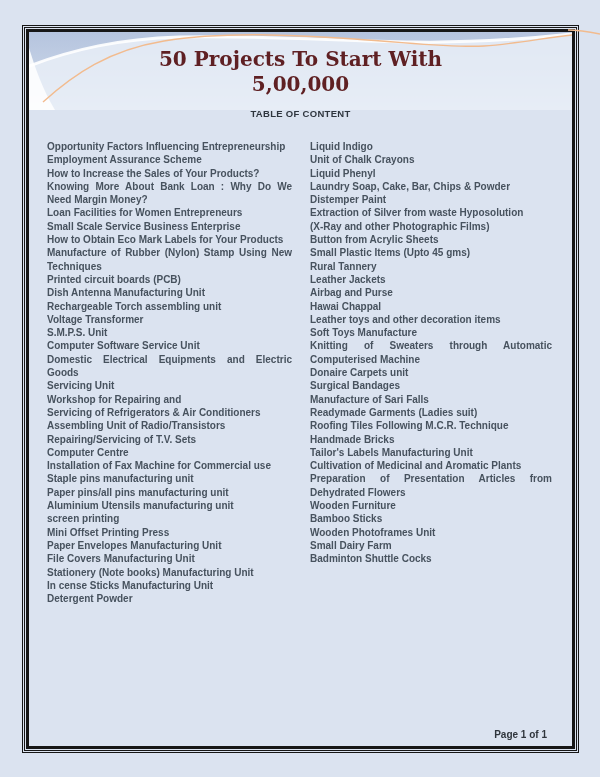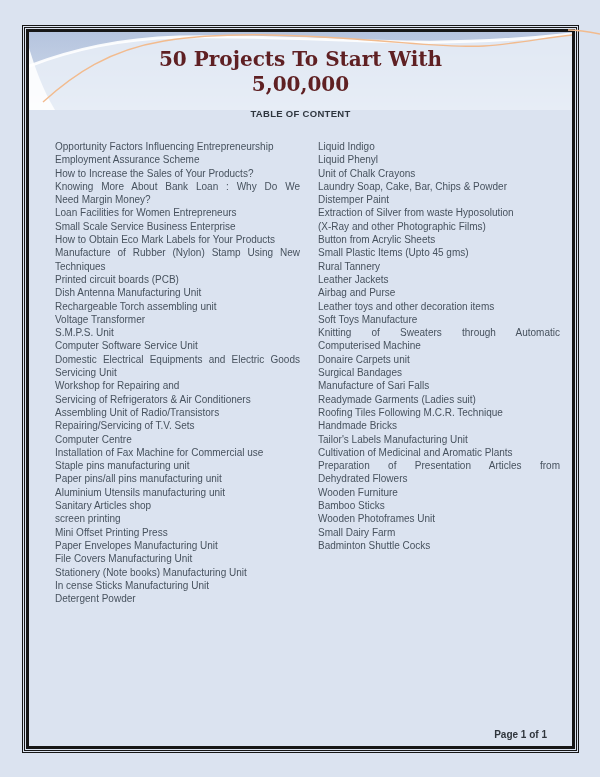--- a/index.html
+++ b/index.html
@@ -22,21 +22,21 @@
   .content{position:relative;z-index:1;height:100%;}
 
   .doc-title{margin-top:15px;text-align:center;
     font-family:"DejaVu Serif","Liberation Serif",serif;font-weight:bold;
     font-size:20px;line-height:25px;color:var(--title_color);}
   .doc-title span{display:block;}
 
   .toc-heading{margin-top:11px;text-align:center;font-size:9.5px;font-weight:bold;
     letter-spacing:.3px;color:var(--heading_color);}
 
-  .columns{display:flex;margin-top:21px;padding-left:26px;}
+  .columns{display:flex;margin-top:21px;padding-left:18px;font-weight:bold;}
   .col{font-size:10px;color:var(--body_text);}
   .col-left{width:245px;margin-right:18px;flex:0 0 auto;}
   .col-right{width:242px;flex:0 0 auto;}
   .line{line-height:13.3px;white-space:normal;}
   .line.justify{text-align:justify;text-align-last:justify;}
 
   .page-footer{position:absolute;right:25px;bottom:6px;font-size:10px;
     font-weight:bold;color:var(--footer_color);z-index:2;}
 
   .accent-overlay{position:absolute;left:560px;top:20px;width:40px;height:22px;
@@ -94,42 +94,42 @@
               <div class="line">Servicing Unit</div>
               <div class="line">Workshop for Repairing and</div>
               <div class="line">Servicing of Refrigerators &amp; Air Conditioners</div>
               <div class="line">Assembling Unit of Radio/Transistors</div>
               <div class="line">Repairing/Servicing of T.V. Sets</div>
               <div class="line">Computer Centre</div>
               <div class="line">Installation of Fax Machine for Commercial use</div>
               <div class="line">Staple pins manufacturing unit</div>
               <div class="line">Paper pins/all pins manufacturing unit</div>
               <div class="line">Aluminium Utensils manufacturing unit</div>
-              <div class="line">Sanitary Articles shop</div>
               <div class="line">screen printing</div>
               <div class="line">Mini Offset Printing Press</div>
               <div class="line">Paper Envelopes Manufacturing Unit</div>
               <div class="line">File Covers Manufacturing Unit</div>
               <div class="line">Stationery (Note books) Manufacturing Unit</div>
               <div class="line">In cense Sticks Manufacturing Unit</div>
               <div class="line">Detergent Powder</div>
             </div>
           <div class="col col-right" id="col-right">
               <div class="line">Liquid Indigo</div>
+              <div class="line">Unit of Chalk Crayons</div>
               <div class="line">Liquid Phenyl</div>
-              <div class="line">Unit of Chalk Crayons</div>
               <div class="line">Laundry Soap, Cake, Bar, Chips &amp; Powder</div>
               <div class="line">Distemper Paint</div>
               <div class="line">Extraction of Silver from waste Hyposolution</div>
               <div class="line">(X-Ray and other Photographic Films)</div>
               <div class="line">Button from Acrylic Sheets</div>
               <div class="line">Small Plastic Items (Upto 45 gms)</div>
               <div class="line">Rural Tannery</div>
               <div class="line">Leather Jackets</div>
               <div class="line">Airbag and Purse</div>
+              <div class="line">Hawai Chappal</div>
               <div class="line">Leather toys and other decoration items</div>
               <div class="line">Soft Toys Manufacture</div>
               <div class="line justify">Knitting of Sweaters through Automatic</div>
               <div class="line">Computerised Machine</div>
               <div class="line">Donaire Carpets unit</div>
               <div class="line">Surgical Bandages</div>
               <div class="line">Manufacture of Sari Falls</div>
               <div class="line">Readymade Garments (Ladies suit)</div>
               <div class="line">Roofing Tiles Following M.C.R. Technique</div>
               <div class="line">Handmade Bricks</div>

